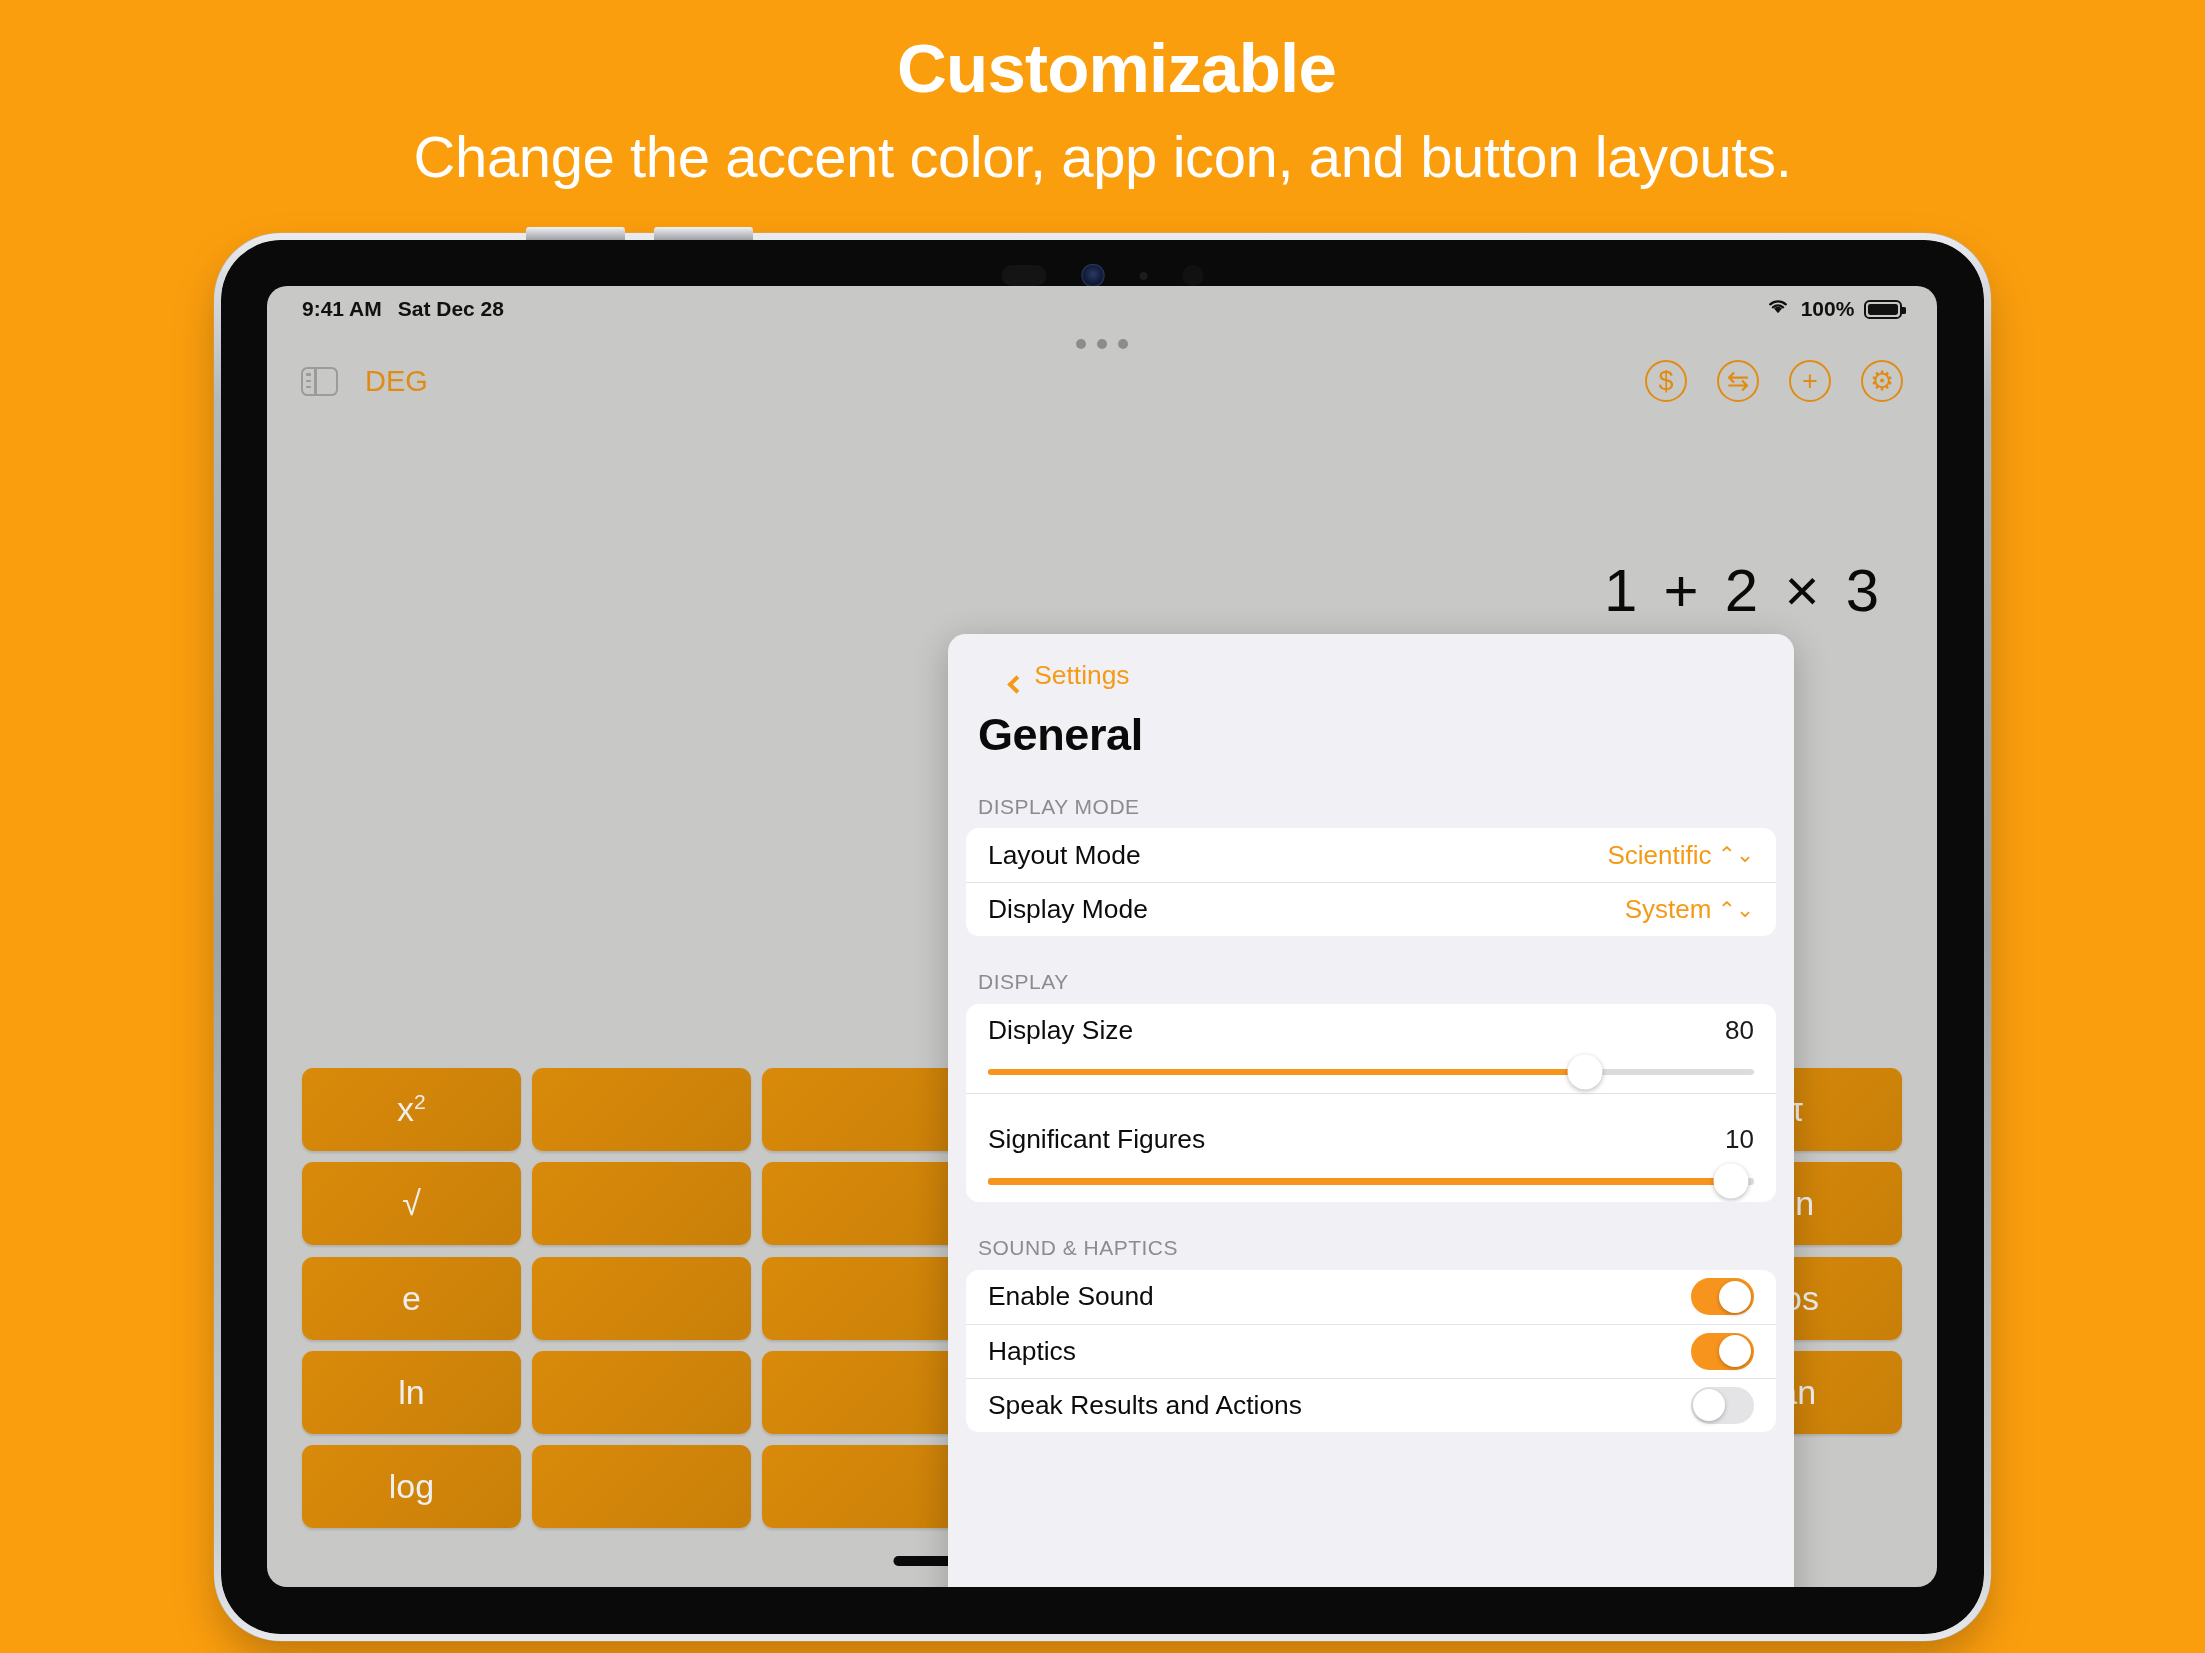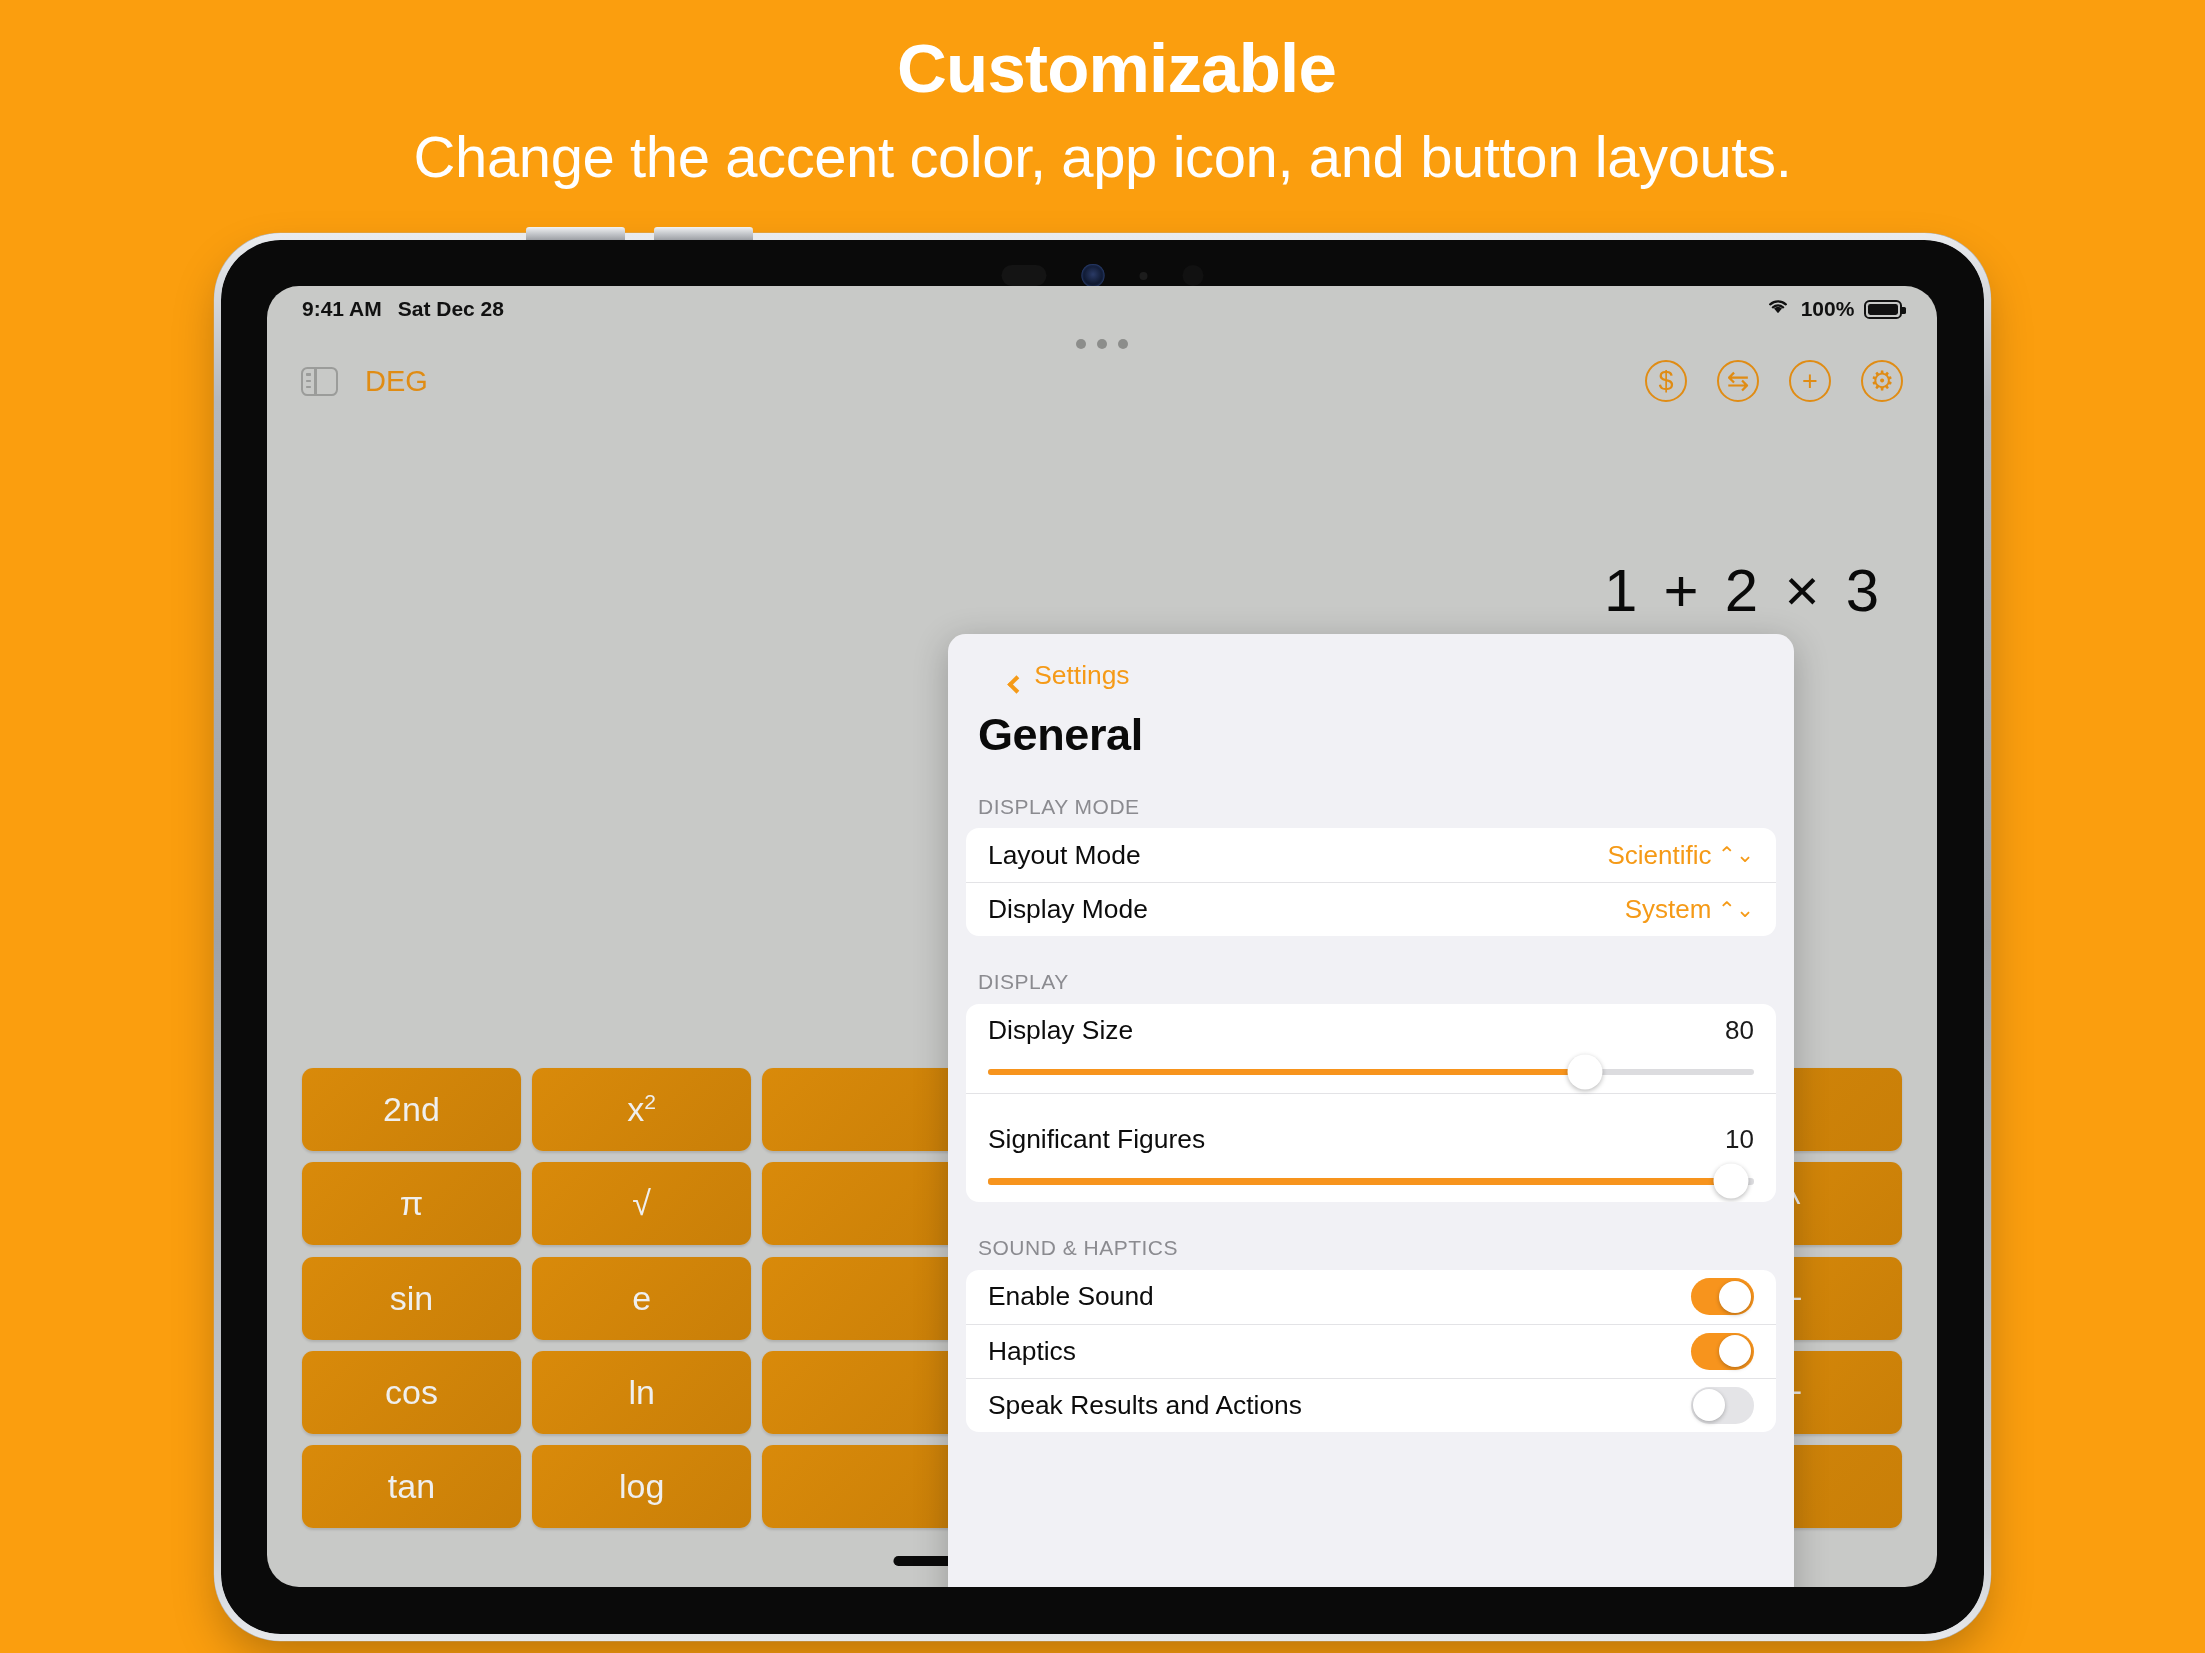--- a/index.html
+++ b/index.html
@@ -63,21 +63,21 @@
     background: radial-gradient(circle at 50% 45%, #2a3a66 0%, #101a32 55%, #060a14 100%);
     box-shadow: inset 0 0 2.4px #4a6cc0;
   }
   .cam-dot { width: 8px; height: 8px; border-radius: 50%; background: #1c1c1c; }
   .cam-round { width: 21px; height: 21px; border-radius: 50%; background: #111; }
 
   
   .screen {
     position: absolute; left: 46px; top: 46px;
     width: 1670px; height: 1301px;
-    border-radius: 32px; overflow: hidden;
+    border-radius: 20px; overflow: hidden;
     background: #c8c9c7;
   }
 
   
   .statusbar {
     position: absolute; top: 0; left: 0; width: 100%; height: 46px;
     display: flex; align-items: center; padding: 0 35px;
     color: #111; font-size: 21px; font-weight: 600;
   }
   .sb-left { display: flex; align-items: center; gap: 16px; }
@@ -293,21 +293,20 @@
         <span class="tb-icon">$</span>
         <span class="tb-icon">⇆</span>
         <span class="tb-icon">+</span>
         <span class="tb-icon">⚙</span>
       </div>
     </div>
 
     <div class="calc-display">1 + 2 × 3</div>
 
     <div class="keypad" id="keypad">
-        <div class="key">2nd</div>
         <div class="key sup">
           <span>x<sup>2</sup></span>
         </div>
         <div class="key"></div>
         <div class="key"></div>
         <div class="key"></div>
         <div class="key span2">
           <svg class="del-icon" width="43" height="32" viewBox="0 0 54 40">
             <path d="M18 3 H49 a4 4 0 0 1 4 4 V33 a4 4 0 0 1 -4 4 H18 L2 20 Z" fill="#e8e8e8"></path>
             <path d="M26 12 L40 28 M40 12 L26 28" stroke="#C97F08" stroke-width="4" stroke-linecap="round"></path>

